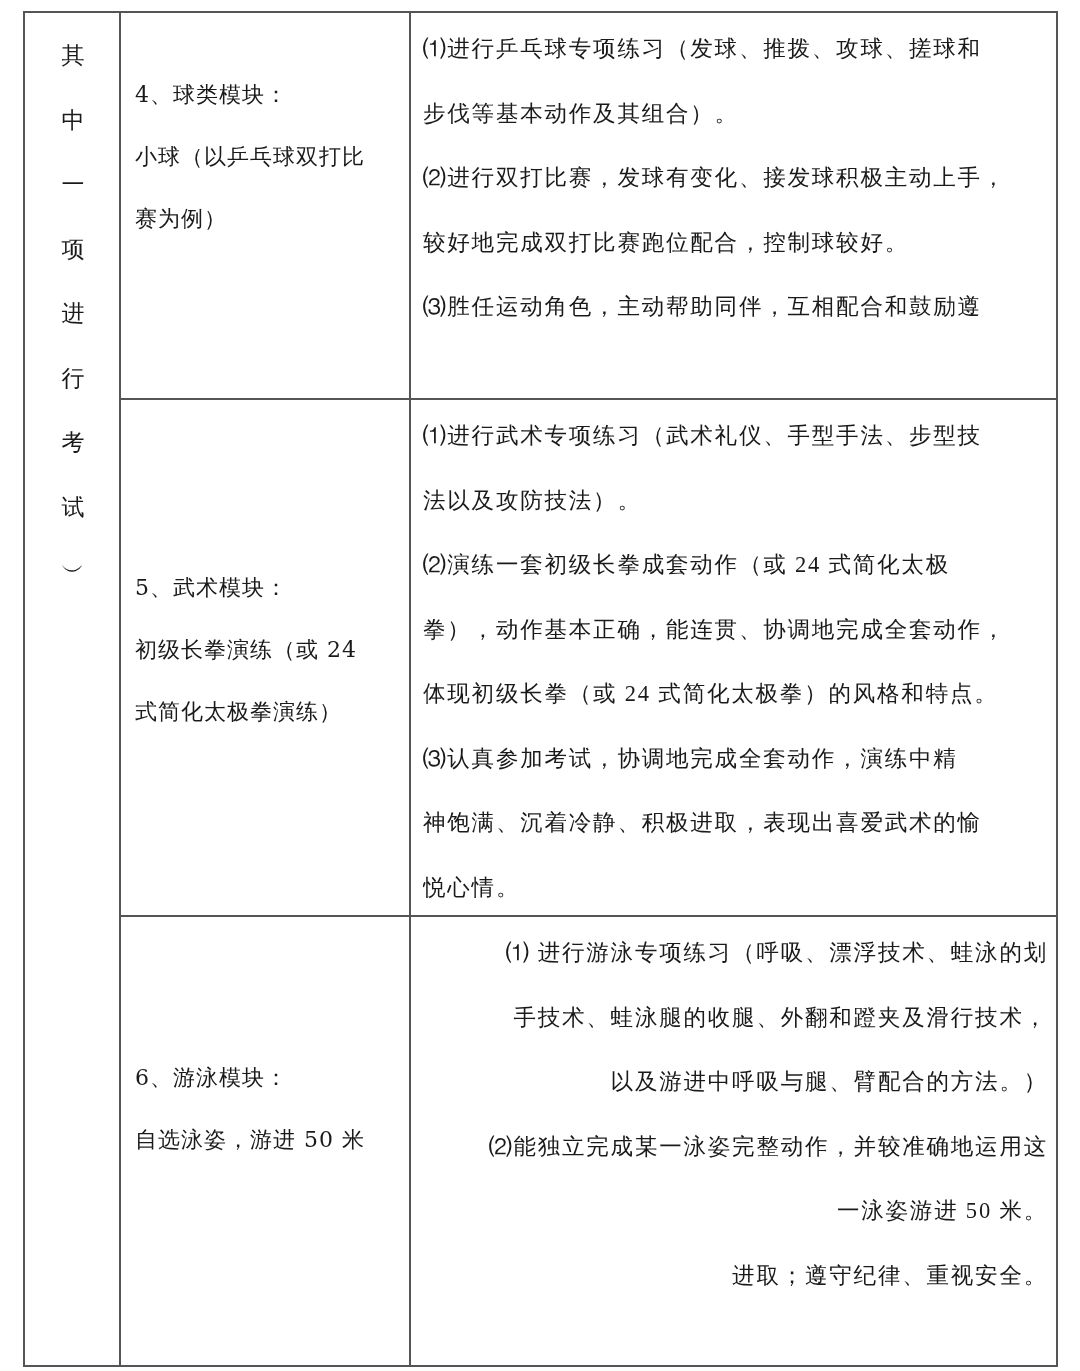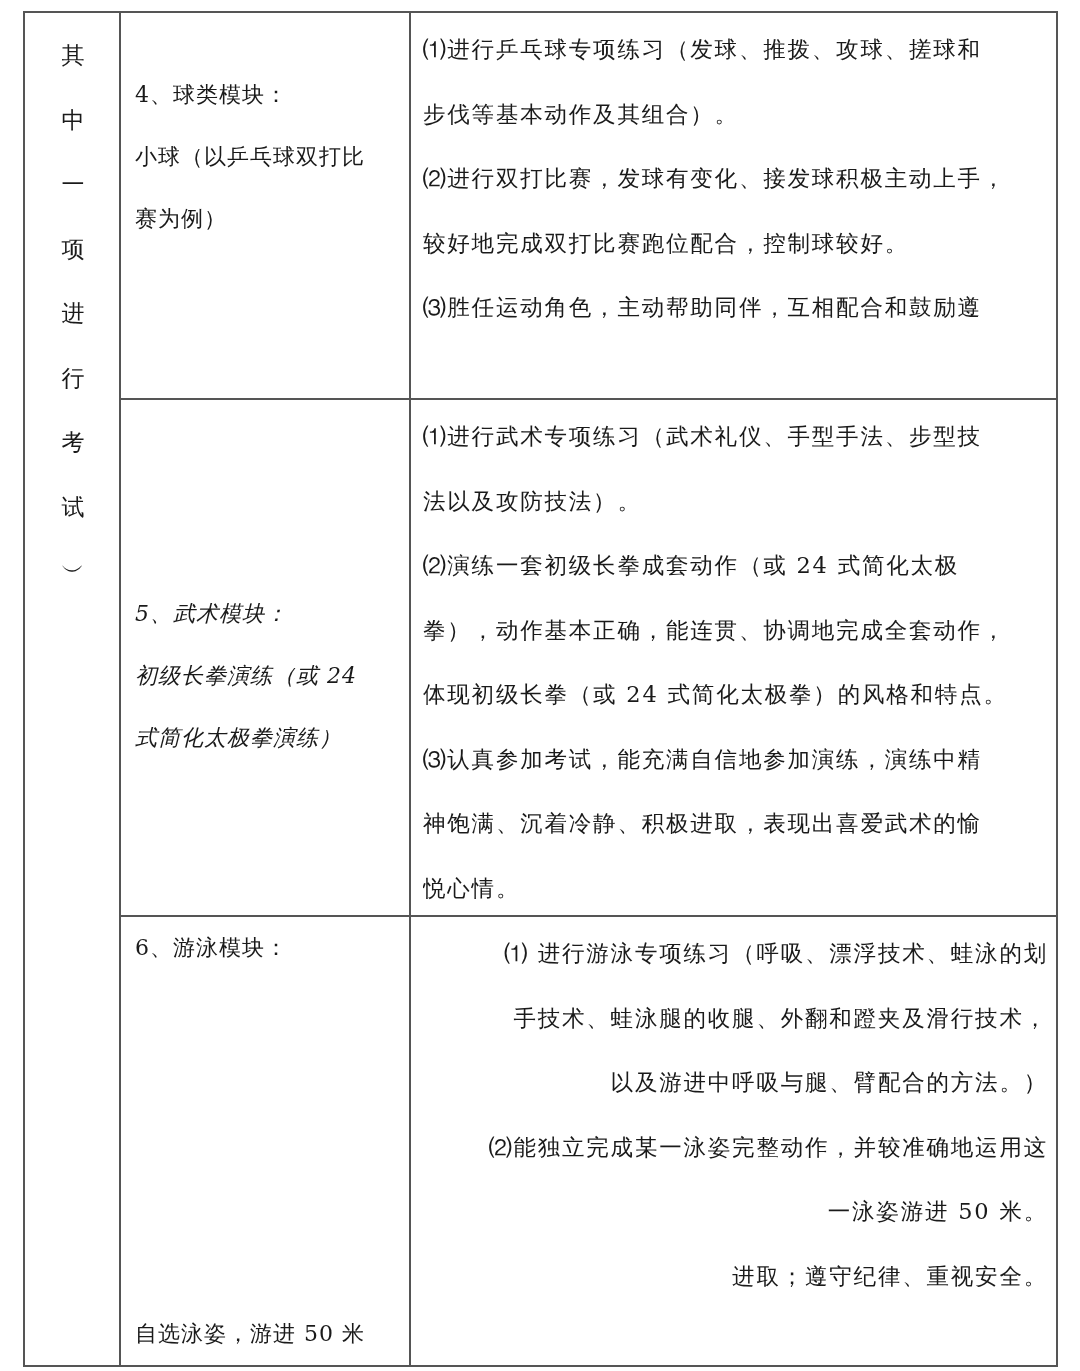--- a/index.html
+++ b/index.html
@@ -10,21 +10,21 @@
   .vline { position: absolute; top: 0; bottom: 0; width: 2px; background: #555; }
   .hline { position: absolute; height: 2px; background: #555; }
   .col1 { position: absolute; left: 0; top: 0; width: 96px; height: 100%; }
   .vert-label { position: absolute; left: 0; width: 96px; top: 22px; text-align: center; }
   .vert-label span { display: block; font-size: 23px; height: 64.5px; line-height: 40px; }
   .cell2 { position: absolute; left: 98px; width: 288px; display: flex; flex-direction: column;
            justify-content: center; padding-left: 12px; box-sizing: border-box; }
   .cell2 .t { font-size: 22px; line-height: 62px; letter-spacing: 1px; white-space: nowrap; }
   .cell3 { position: absolute; left: 388px; width: 645px; padding: 4px 10px 0 10px; box-sizing: border-box; }
   .cell3 .line { font-size: 22.5px; line-height: 64.5px; height: 64.5px; white-space: nowrap;
-                 letter-spacing: 1.8px; overflow: hidden; }
+                 letter-spacing: 1.8px; overflow: hidden; font-family: Liberation Serif, serif; }
   .indent { padding-left: 44px; }
 </style>
 </head>
 <body>
 
 <div class="tbl">
 
   <div class="vline" style="left:94px;"></div>
   <div class="vline" style="left:384px;"></div>
 
@@ -51,37 +51,37 @@
     <div class="t">赛为例）</div>
   </div>
   <div class="cell3" style="top:0; height:385px;">
     <div class="line">⑴进行乒乓球专项练习（发球、推拨、攻球、搓球和</div>
     <div class="line">步伐等基本动作及其组合）。</div>
     <div class="line">⑵进行双打比赛，发球有变化、接发球积极主动上手，</div>
     <div class="line">较好地完成双打比赛跑位配合，控制球较好。</div>
     <div class="line">⑶胜任运动角色，主动帮助同伴，互相配合和鼓励遵</div>
   </div>
 
-  <div class="cell2" style="top:405px; height:515px;font-style:italic;">
+  <div class="cell2" style="top:379px; height:515px;">
     <div class="t">5、武术模块：</div>
     <div class="t">初级长拳演练（或 24</div>
     <div class="t">式简化太极拳演练）</div>
   </div>
   <div class="cell3" style="top:387px; height:526px;">
     <div class="line">⑴进行武术专项练习（武术礼仪、手型手法、步型技</div>
     <div class="line">法以及攻防技法）。</div>
     <div class="line">⑵演练一套初级长拳成套动作（或 24 式简化太极</div>
     <div class="line">拳），动作基本正确，能连贯、协调地完成全套动作，</div>
     <div class="line">体现初级长拳（或 24 式简化太极拳）的风格和特点。</div>
-    <div class="line">⑶认真参加考试，能充满自信地参加演练，演练中精</div>
+    <div class="line">⑶认真参加考试，协调地完成全套动作，演练中精</div>
     <div class="line">神饱满、沉着冷静、积极进取，表现出喜爱武术的愉</div>
     <div class="line">悦心情。</div>
   </div>
 
-  <div class="cell2" style="top:904px; height:448px;justify-content:space-between;">
+  <div class="cell2" style="top:872px; height:448px;">
     <div class="t">6、游泳模块：</div>
     <div class="t">自选泳姿，游进 50 米</div>
   </div>
   <div class="cell3" style="top:904px; height:448px;text-align:right;">
     <div class="line">⑴ 进行游泳专项练习（呼吸、漂浮技术、蛙泳的划</div>
     <div class="line indent">手技术、蛙泳腿的收腿、外翻和蹬夹及滑行技术，</div>
     <div class="line indent">以及游进中呼吸与腿、臂配合的方法。）</div>
     <div class="line">⑵能独立完成某一泳姿完整动作，并较准确地运用这</div>
     <div class="line">一泳姿游进 50 米。</div>
     <div class="line">进取；遵守纪律、重视安全。</div>

